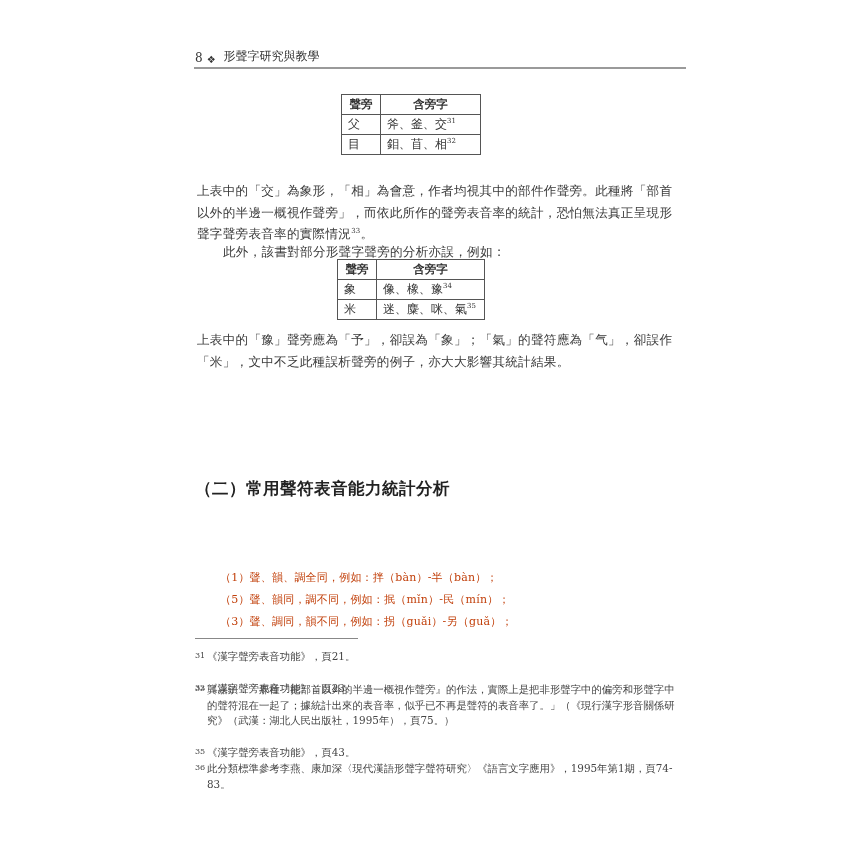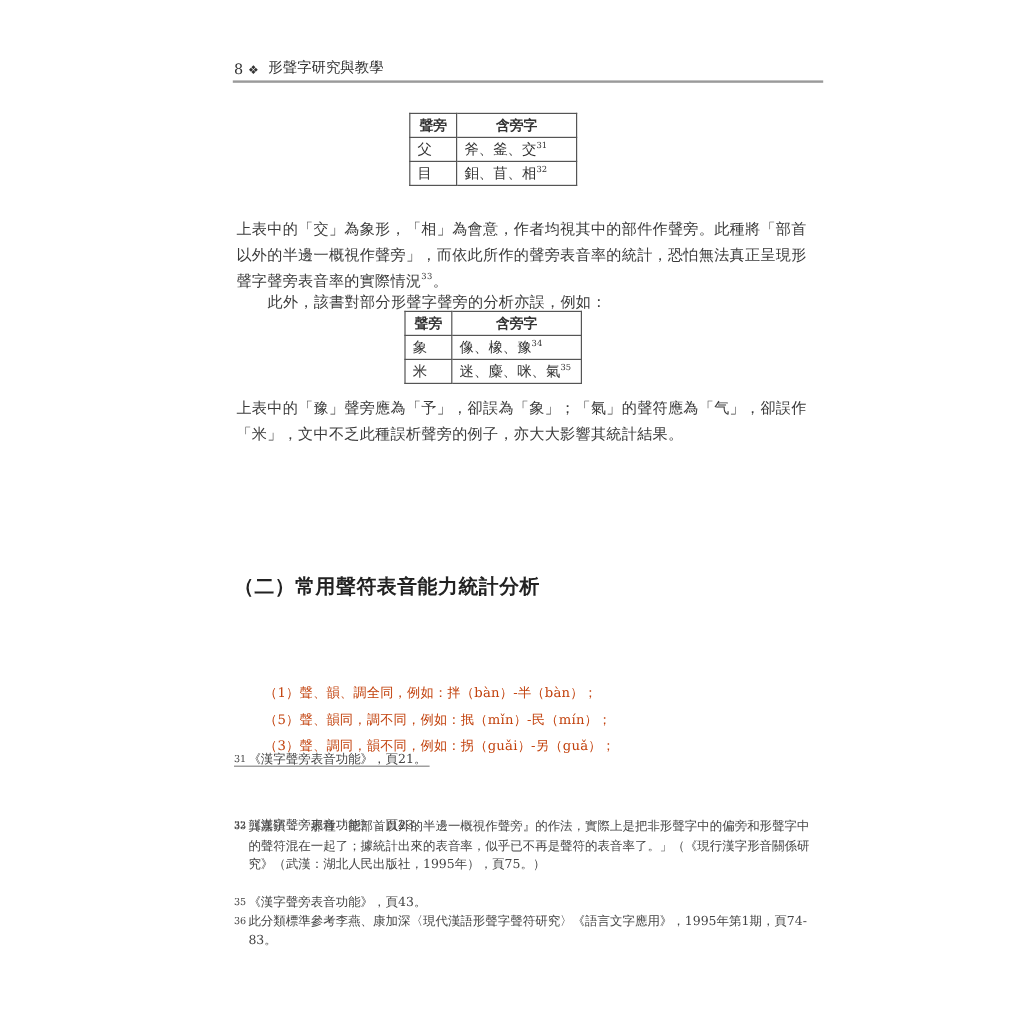--- a/index.html
+++ b/index.html
@@ -101,21 +101,21 @@
 
   <div class="section-title">（二）常用聲符表音能力統計分析</div>
 
 
   <div class="list-item" style="top:570px;">（1）聲、韻、調全同，例如：拌（bàn）-半（bàn）；</div>
   <div class="list-item" style="top:592px;">（5）聲、韻同，調不同，例如：抿（mǐn）-民（mín）；</div>
   <div class="list-item" style="top:614px;">（3）聲、調同，韻不同，例如：拐（guǎi）-另（guǎ）；</div>
 
   <div class="fn-rule"></div>
 
-  <div class="fn" style="top:626px;">
+  <div class="fn" style="top:649px;">
     <span class="num">31</span><span class="body">《漢字聲旁表音功能》，頁21。</span>
   </div>
   <div class="fn" style="top:665px;margin-top:16px;">
     <span class="num">32</span><span class="body">《漢字聲旁表音功能》，頁23。</span>
   </div>
   <div class="fn" style="top:682px;">
     <span class="num">33</span><span class="body">龔嘉鎮：「那種『把部首以外的半邊一概視作聲旁』的作法，實際上是把非形聲字中的偏旁和形聲字中的聲符混在一起了；據統計出來的表音率，似乎已不再是聲符的表音率了。」（《現行漢字形音關係研究》（武漢：湖北人民出版社，1995年），頁75。）</span>
   </div>
   <div class="fn" style="top:745px;">
     <span class="num">35</span><span class="body">《漢字聲旁表音功能》，頁43。</span>

